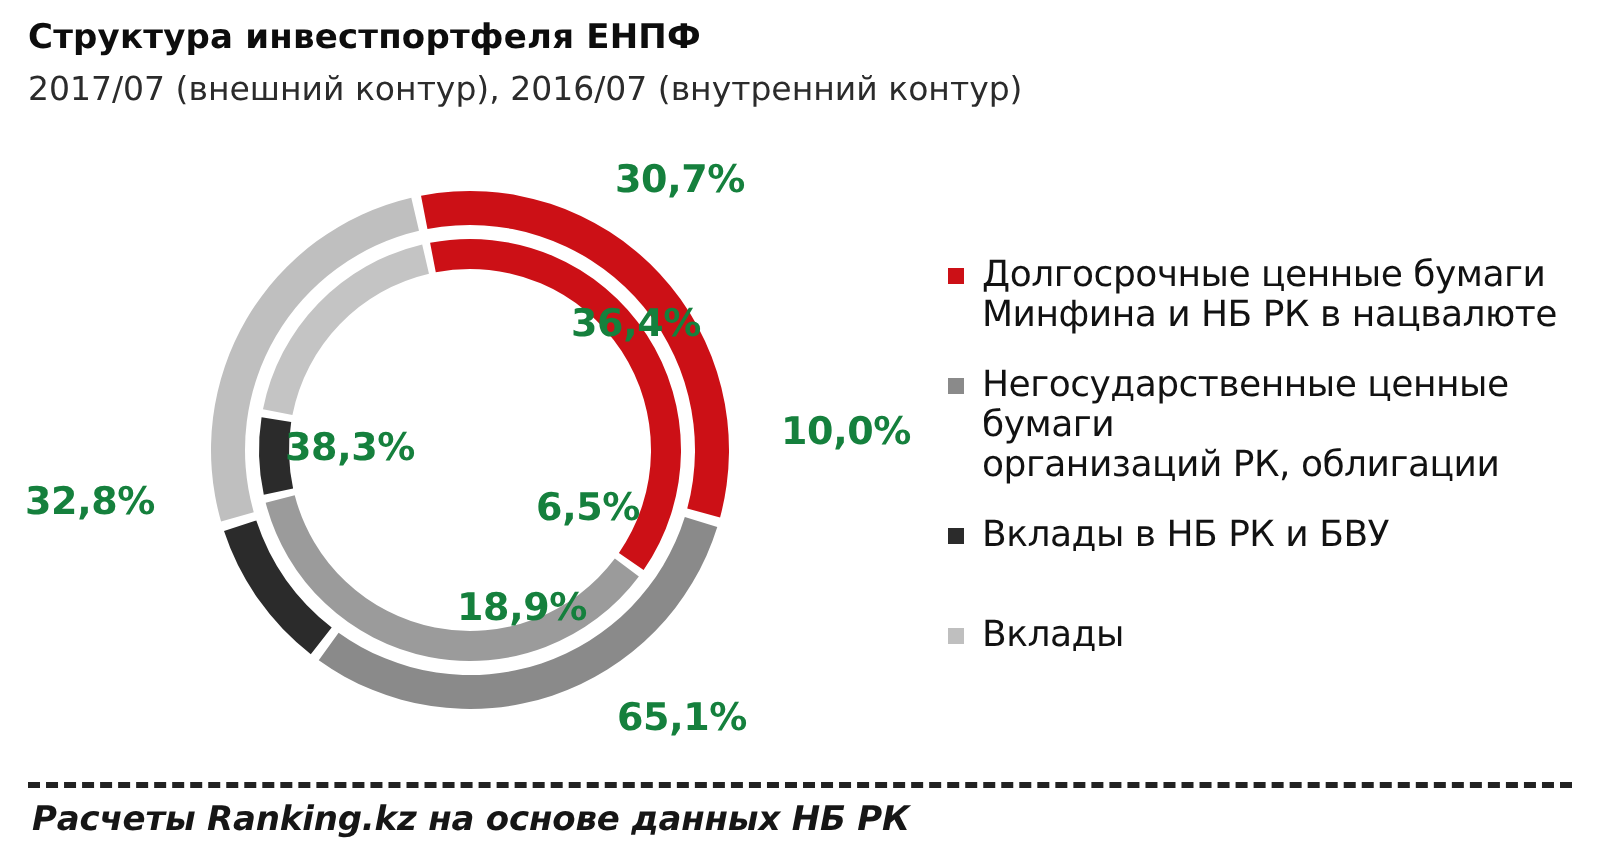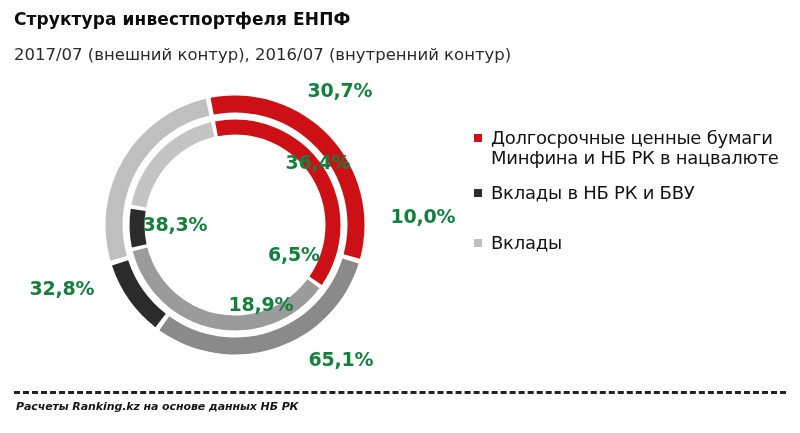--- a/index.html
+++ b/index.html
@@ -33,21 +33,21 @@
     letter-spacing: 0.1px;
     color: #0d0d0d;
     line-height: 22px;
     white-space: nowrap;
   }
   .title-sub {
     font-size: 16.5px;
     font-weight: normal;
     color: #2b2b2b;
     line-height: 24px;
-    margin-top: 13px;
+    margin-top: 3px;
     white-space: nowrap;
   }
 
   
   .chart-area {
     position: absolute;
     left: 0px;
     top: 62px;
     width: 470px;
     height: 318px;
@@ -103,21 +103,21 @@
     left: 14px;
     top: 391px;
     width: 772px;
     height: 0;
     border-top: 3px dashed #222222;
   }
   .footer-note {
     position: absolute;
     left: 16px;
     top: 400px;
-    font-size: 11px;
+    font-size: 17px;
     font-style: italic;
     font-weight: bold;
     color: #161616;
     letter-spacing: -0.1px;
     white-space: nowrap;
   }
 </style>
 </head>
 <body>
 
@@ -144,29 +144,34 @@
         </g>
     </svg>
     <div id="label-layer">
         <div class="slice-label" style="left: 340px; top: 28px;">30,7%</div>
         <div class="slice-label" style="left: 281px; top: 100px; margin-left: 37px;">36,4%</div>
         <div class="slice-label" style="left: 423px; top: 154px;">10,0%</div>
         <div class="slice-label" style="left: 294px; top: 192px;">6,5%</div>
         <div class="slice-label" style="left: 261px; top: 242px;">18,9%</div>
         <div class="slice-label" style="left: 341px; top: 297px;">65,1%</div>
         <div class="slice-label" style="left: 175px; top: 162px;">38,3%</div>
-        <div class="slice-label" style="left: 62px; top: 189px; margin-top: 37px;">32,8%</div>
+        <div class="slice-label" style="left: 45px; top: 189px;">32,8%</div>
       </div>
   </div>
 
   <div class="legend" id="legend">
       <div class="legend-item">
         <span class="legend-bullet" style="background: rgb(204, 16, 22);"></span>
         <span class="legend-text">Долгосрочные ценные бумаги
 Минфина  и НБ РК в нацвалюте</span>
+      </div>
+      <div class="legend-item">
+        <span class="legend-bullet" style="background: rgb(138, 138, 138);"></span>
+        <span class="legend-text">Негосударственные ценные бумаги
+организаций РК, облигации</span>
       </div>
       <div class="legend-item gap-extra">
         <span class="legend-bullet" style="background: rgb(43, 43, 43);"></span>
         <span class="legend-text">Вклады в НБ РК и БВУ</span>
       </div>
       <div class="legend-item">
         <span class="legend-bullet" style="background: rgb(191, 191, 191);"></span>
         <span class="legend-text">Вклады</span>
       </div>
     </div>

